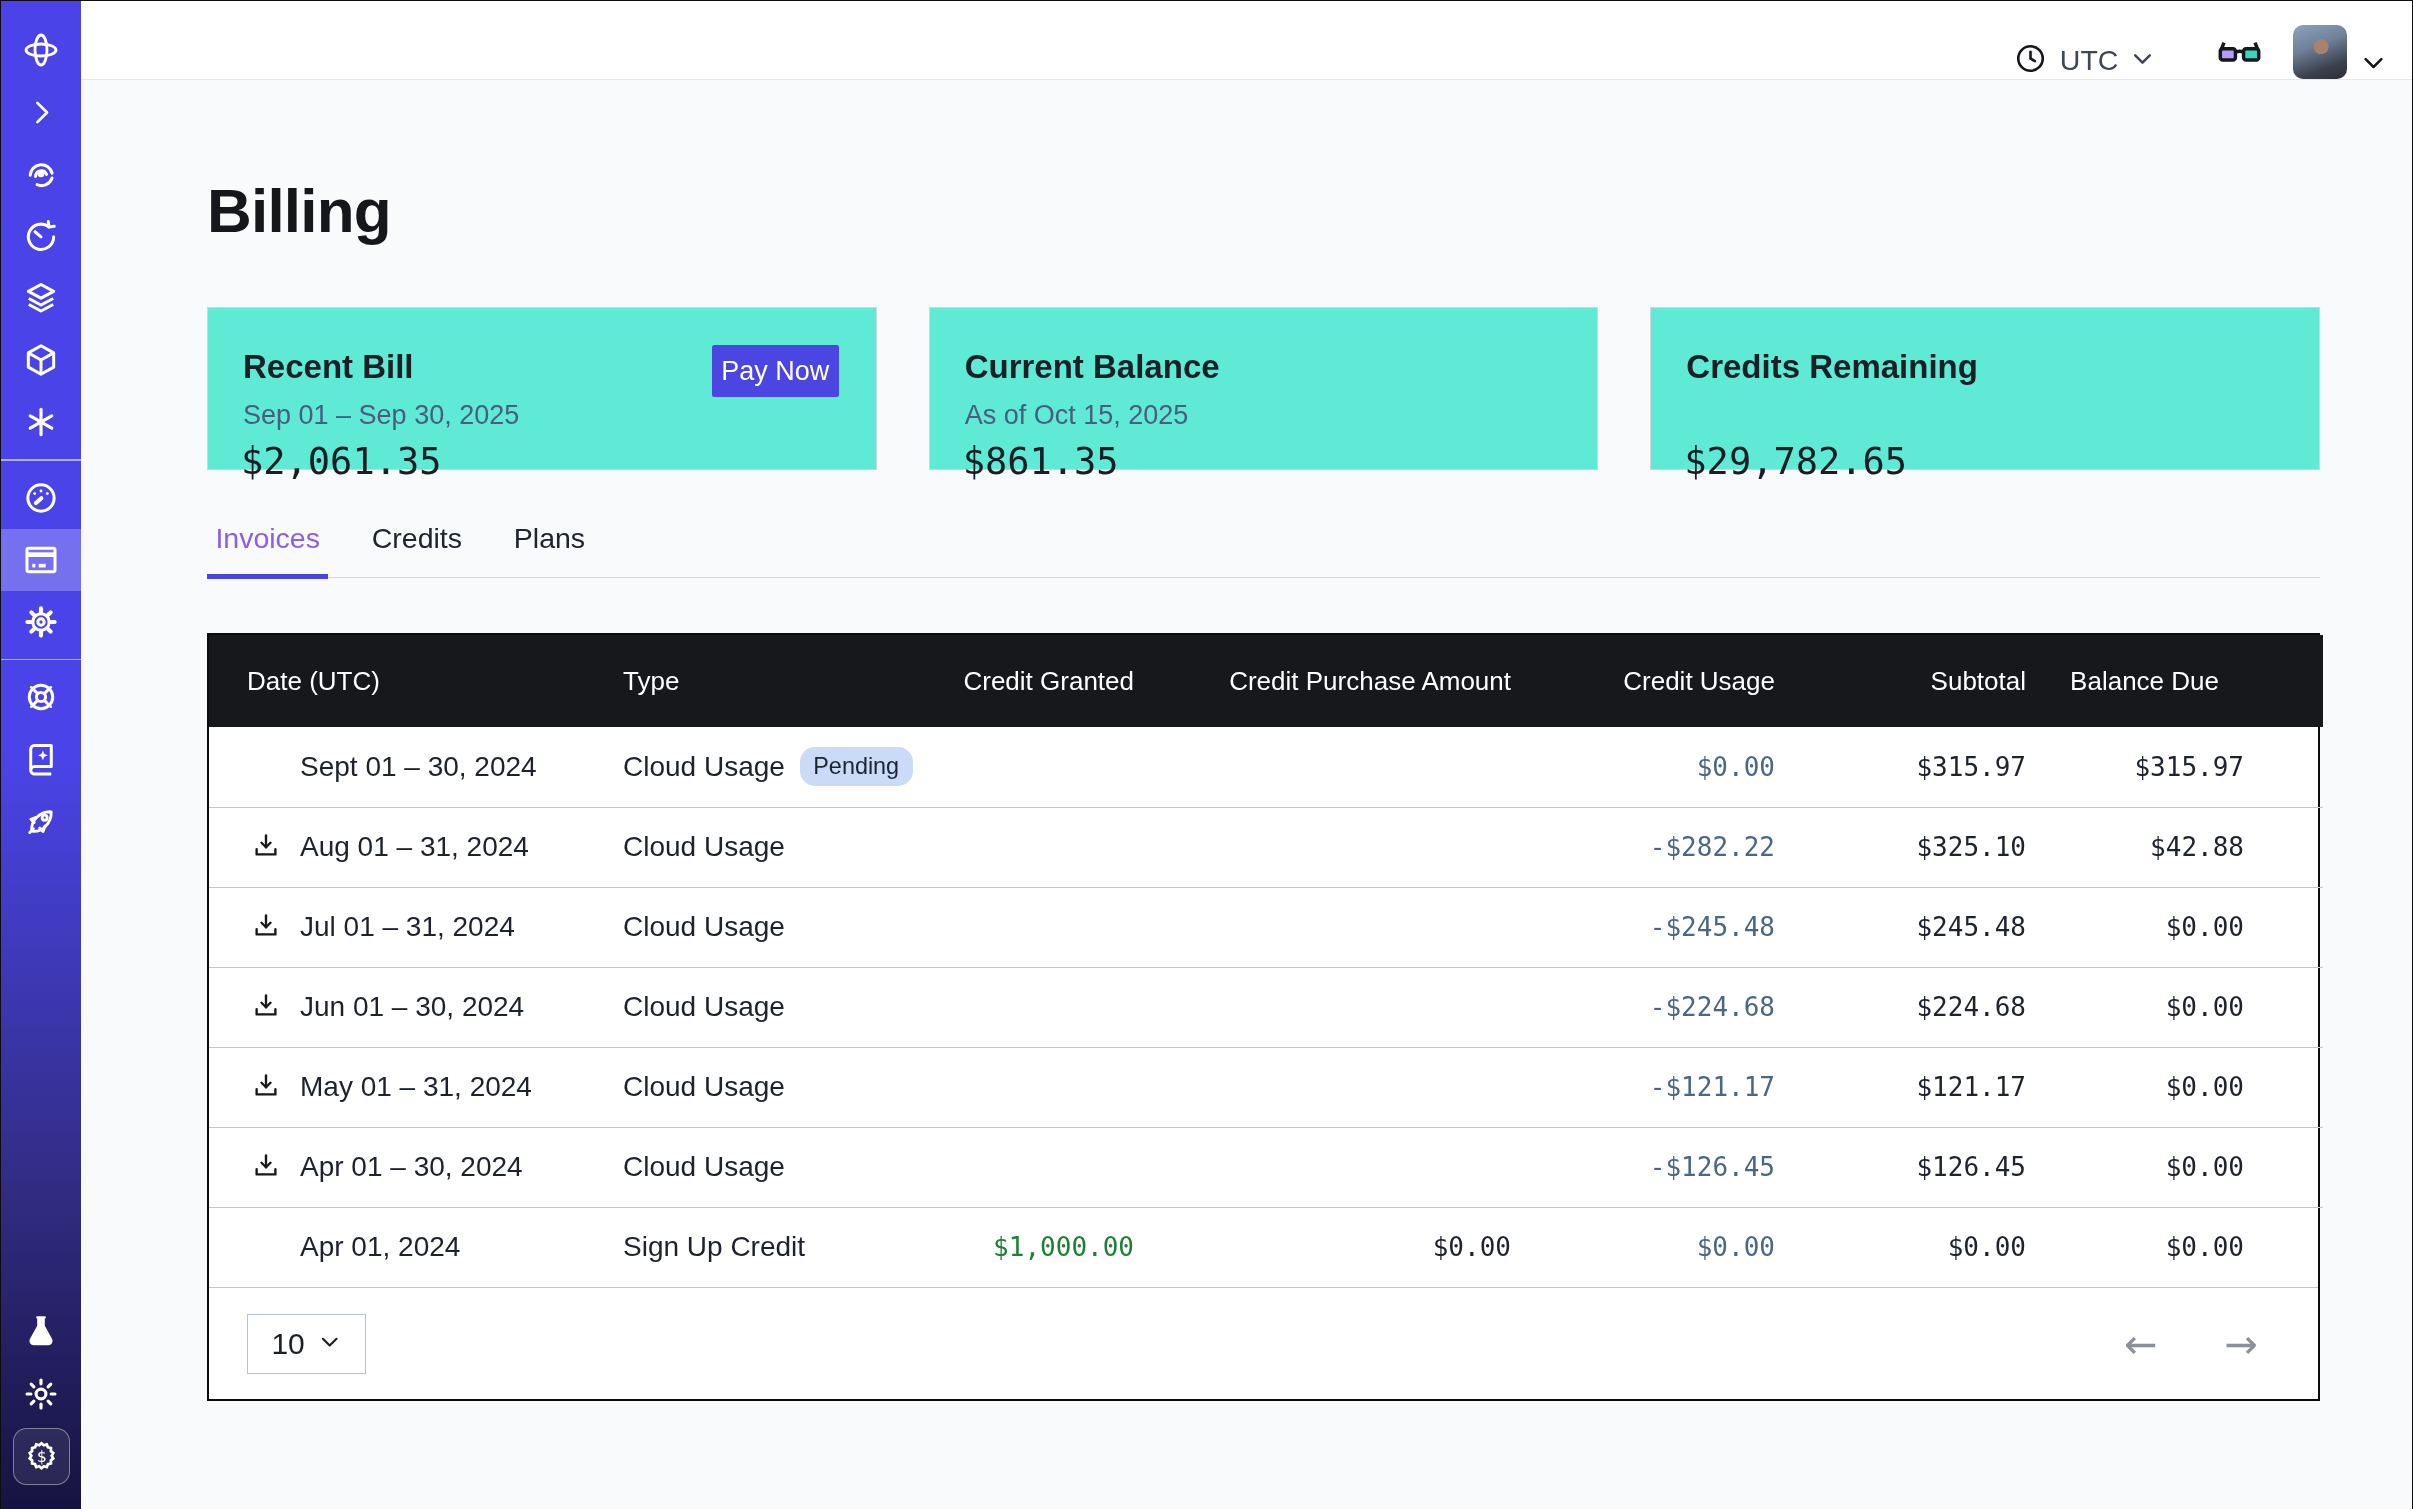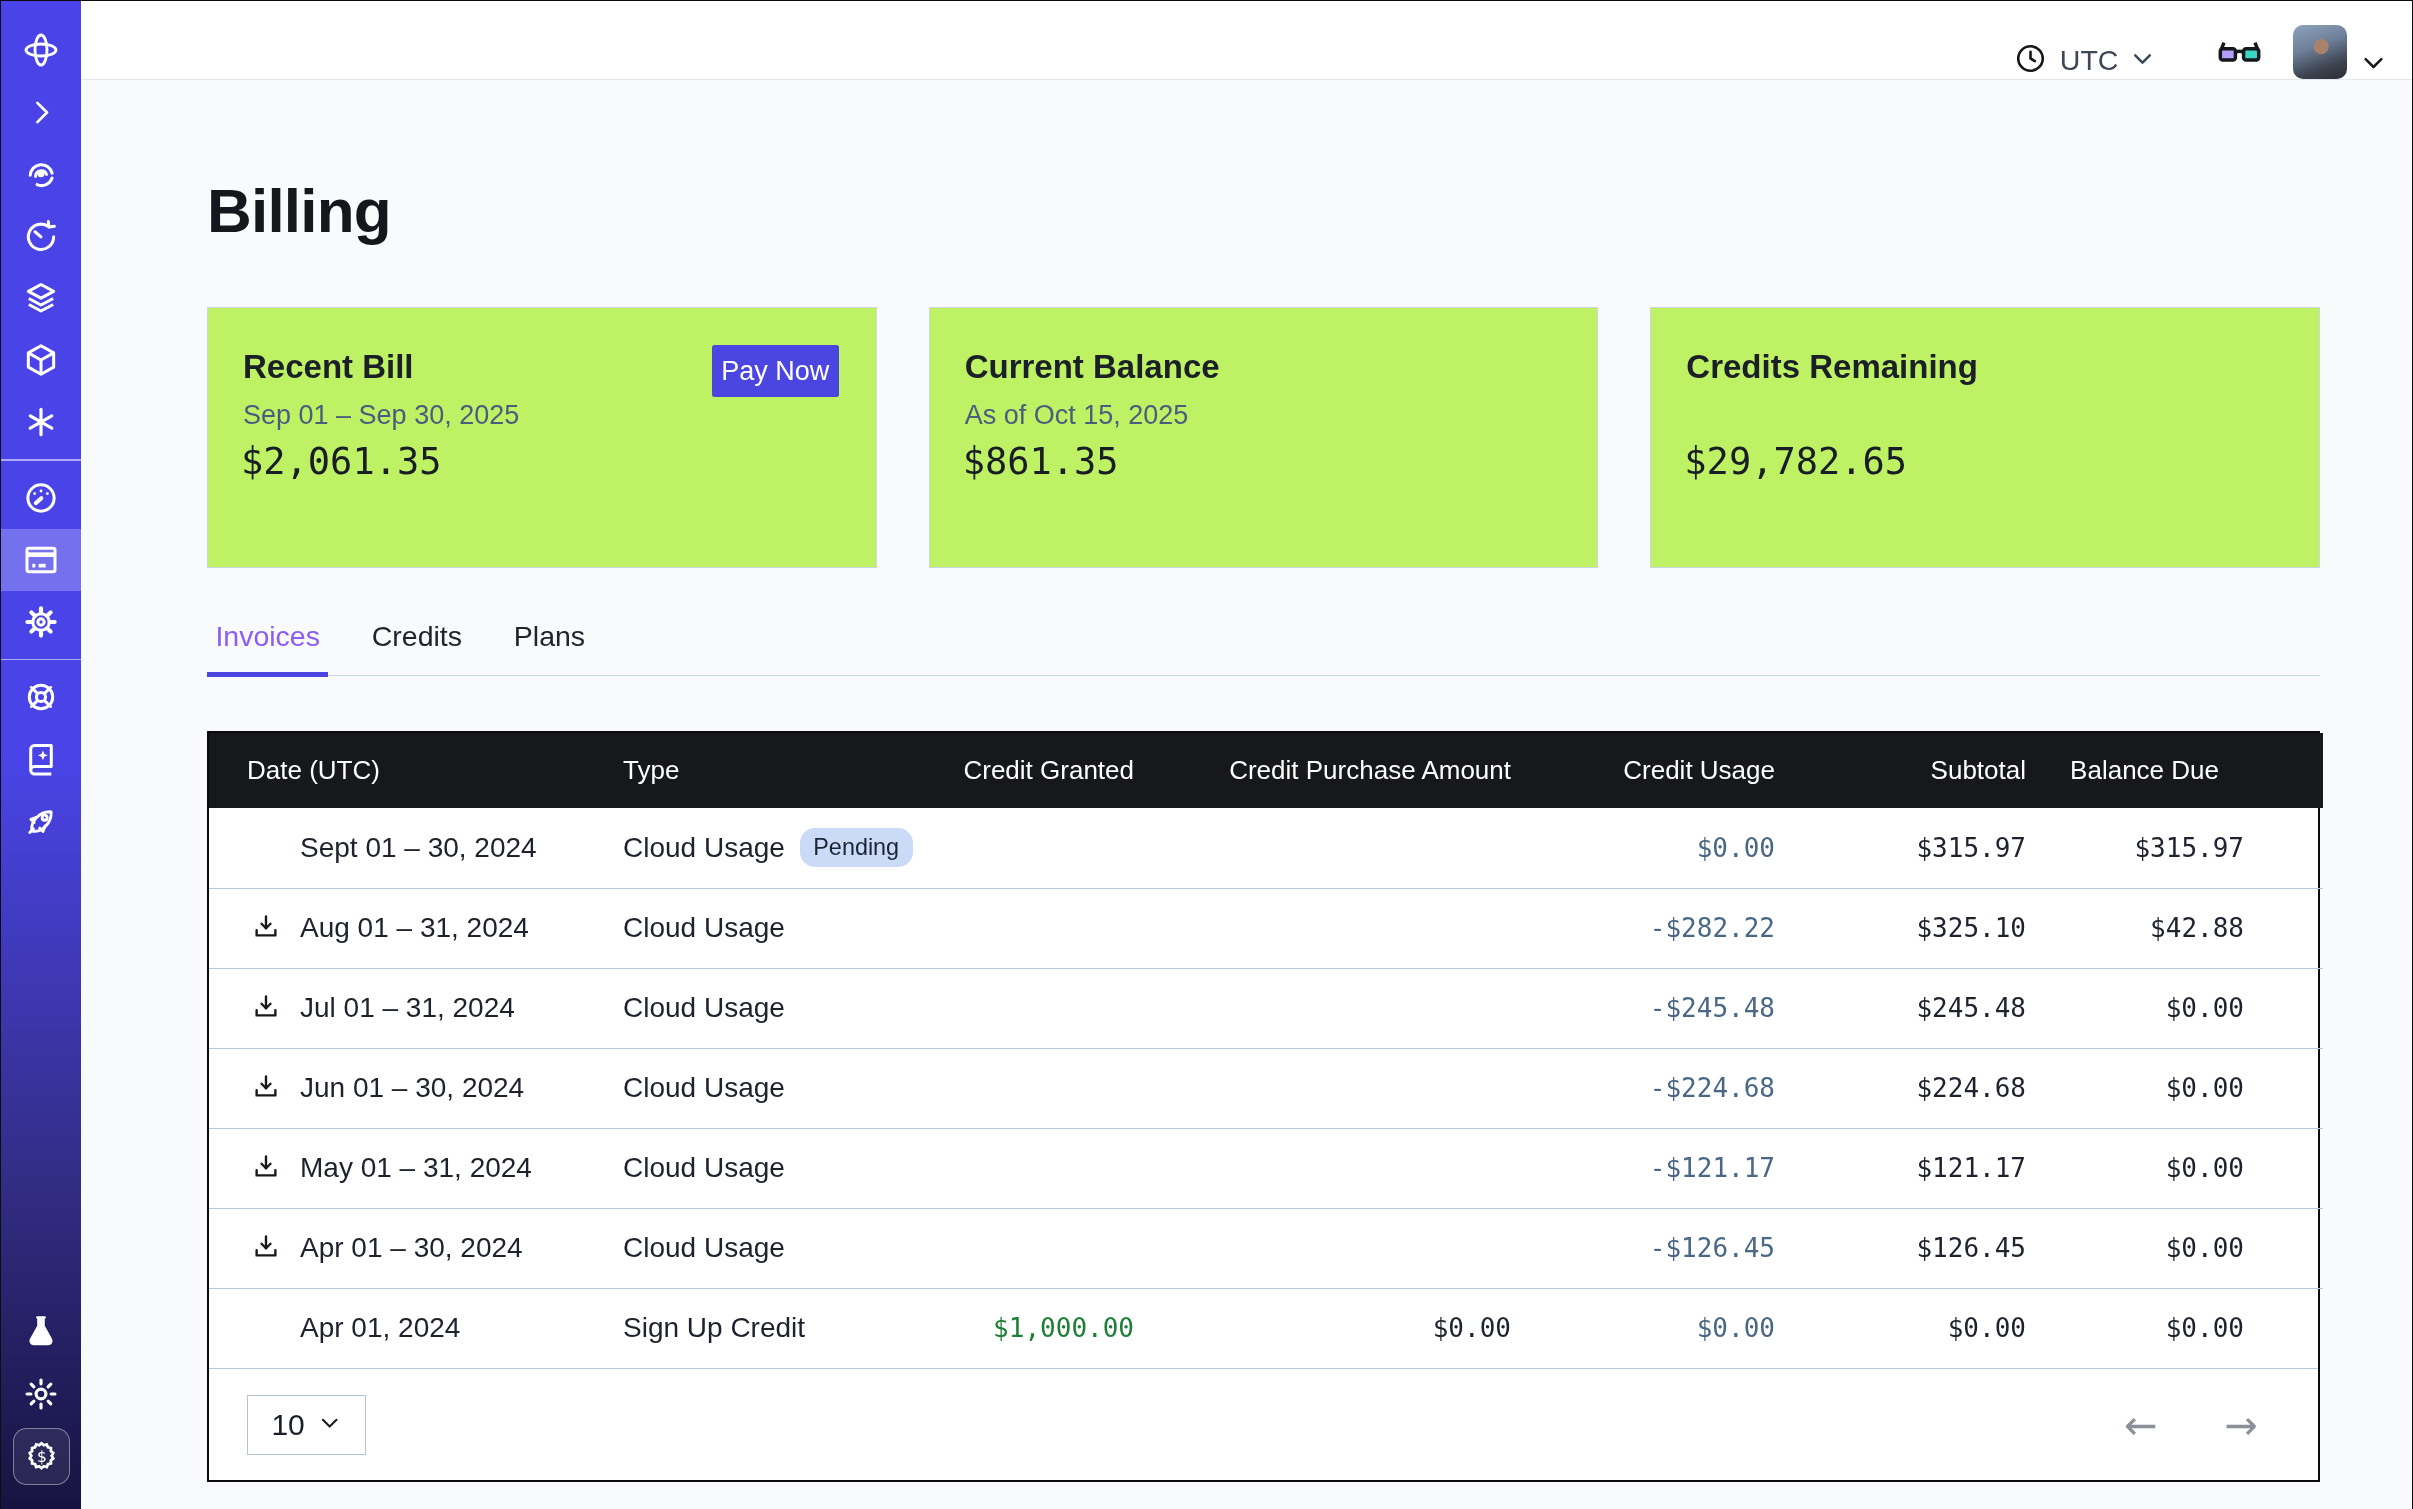--- a/index.html
+++ b/index.html
@@ -44,42 +44,42 @@
       linear-gradient(160deg, #8fa3bd 0%, #6d7f99 40%, #3c414d 75%, #2b2e36 100%);
   }
   .avatar-chevron { margin-left: 13.4px; display: flex; cursor: pointer; }
 
   
   .main { position: absolute; left: 80px; top: 80px; right: 0; bottom: 0; padding: 99px 95px 0 126px; }
   .page-title { margin: 0; font-size: 62px; line-height: 62px; font-weight: 700; color: #15171c; letter-spacing: -0.8px; }
 
   
   .cards { display: flex; gap: 52px; margin-top: 65px; width: 2113px; }
-  .card { flex: 1; height: 261px; background: #bef264; border: 1.7px solid #ccd7e4; position: relative; padding-left: 39px; }
+  .card { flex: 1; height: 163px; background: #5eead4; border: 1.7px solid #ccd7e4; position: relative; padding-left: 39px; }
   .card-title { position: absolute; left: 35px; top: 40px; font-size: 33px; font-weight: 700; color: #1b1f28; }
   .card-subtitle { position: absolute; left: 35px; top: 92px; font-size: 27px; color: #4a5d7e; text-align: center; }
   .card-amount { position: absolute; left: 33px; top: 132px; font-size: 37px; color: #191d26; font-family: "DejaVu Sans Mono", monospace; }
   .pay-now {
     position: absolute; top: 37px; right: 37px; width: 127px; height: 52px;
     background: #4b45e1; color: #fff; font-size: 27px; font-family: "Liberation Sans", sans-serif;
     border: none; border-radius: 2.5px; cursor: pointer;
   }
 
   
   .tabs { margin-top: 52px; width: 2113px; border-bottom: 1.7px solid #ccd6e3; display: flex; }
   .tab { position: relative; padding: 0 8.4px 22px 8.4px; margin-right: 35px; font-size: 28.5px; color: #20242d; cursor: pointer; }
   .tab.active { color: #8b5cf6; }
   .tab.active::after { content: ""; position: absolute; left: 0; right: 0; bottom: -1.7px; height: 5px; background: #4b45e1; }
 
   
   .table-wrap { margin-top: 55px; width: 2113px; border: 2.5px solid #0b0b0d; background: #fff; }
   table { width: 100%; border-collapse: collapse; table-layout: fixed; }
   thead th {
     background: #17181c; color: #fff; font-size: 26px; font-weight: 500;
-    height: 75px; text-align: right; padding: 0;
+    height: 92px; text-align: right; padding: 0;
   }
   thead th.c1 { text-align: left; padding-left: 38px; }
   thead th.c2 { text-align: left; }
   thead th.c7 { padding-right: 104px; }
   tbody td { height: 80px; border-top: 1.7px solid #b9c7da; padding: 0; }
   tbody tr:first-child td { border-top: none; }
   .date-flex { display: flex; align-items: center; padding-left: 42px; }
   .dl-slot { width: 49px; display: flex; align-items: center; cursor: pointer; background: none; border: none; padding: 0; }
   .date-text, .type-text { font-size: 28px; color: #1d222c; }
   .badge {

